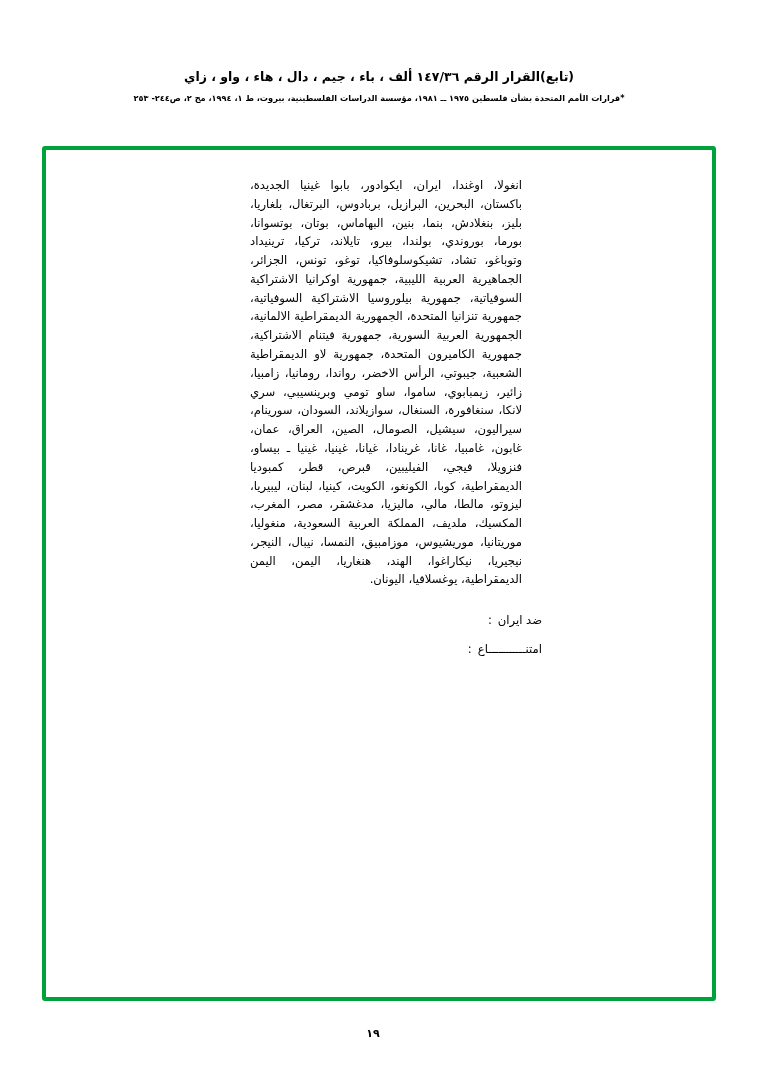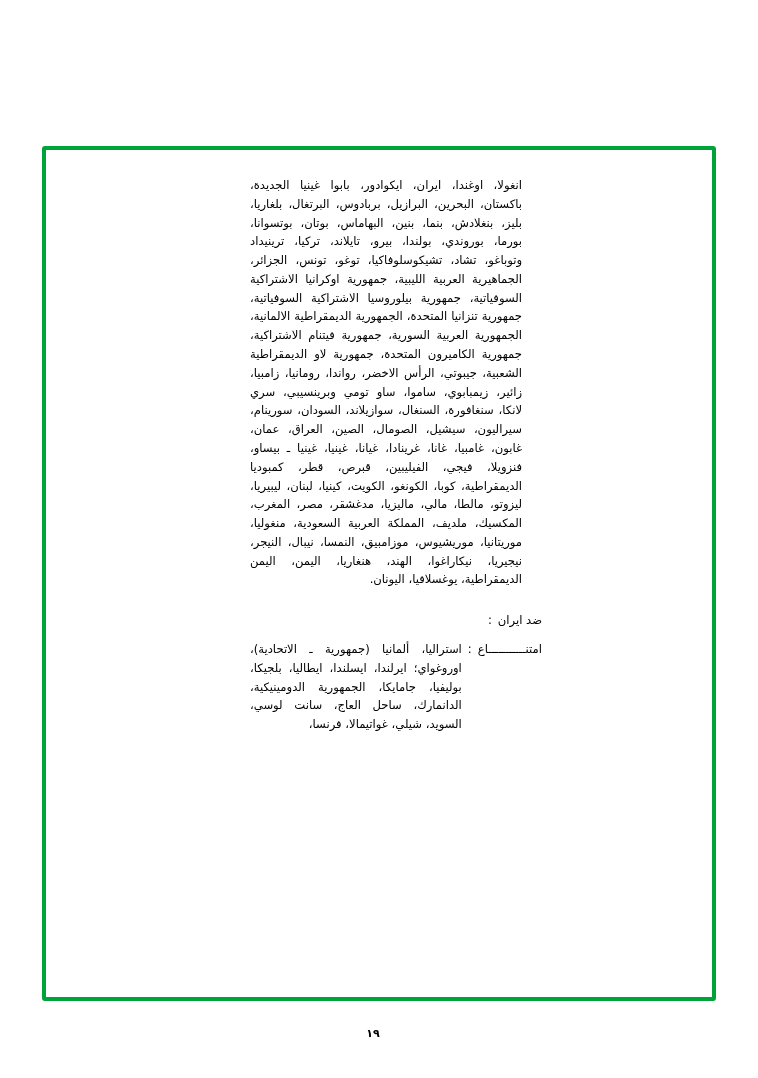--- a/index.html
+++ b/index.html
@@ -106,39 +106,42 @@
     font-weight: bold;
     letter-spacing: 1px;
     direction: rtl;
   }
 </style>
 </head>
 <body>
 
 <div class="page">
 
+  <div class="header">
+    <div class="header-title">(تابع)القرار الرقم ١٤٧/٣٦ ألف ، باء ، جيم ، دال ، هاء ، واو ، زاي</div>
+    <div class="header-sub">*قرارات الأمم المتحدة بشأن فلسطين ١٩٧٥ ــ ١٩٨١، مؤسسة الدراسات الفلسطينية، بيروت، ط ١، ١٩٩٤، مج ٢، ص٢٤٤- ٢٥٣</div>
+  </div>
 
   <div class="frame">
     <div class="frame-inner">
 
       <div class="body-col">
         <div class="para">انغولا، اوغندا، ايران، ايكوادور، بابوا غينيا الجديدة، باكستان، البحرين، البرازيل، بربادوس، البرتغال، بلغاريا، بليز، بنغلادش، بنما، بنين، البهاماس، بوتان، بوتسوانا، بورما، بوروندي، بولندا، بيرو، تايلاند، تركيا، ترينيداد وتوباغو، تشاد، تشيكوسلوفاكيا، توغو، تونس، الجزائر، الجماهيرية العربية الليبية، جمهورية اوكرانيا الاشتراكية السوفياتية، جمهورية بيلوروسيا الاشتراكية السوفياتية، جمهورية تنزانيا المتحدة، الجمهورية الديمقراطية الالمانية، الجمهورية العربية السورية، جمهورية فيتنام الاشتراكية، جمهورية الكاميرون المتحدة، جمهورية لاو الديمقراطية الشعبية، جيبوتي، الرأس الاخضر، رواندا، رومانيا، زامبيا، زائير، زيمبابوي، ساموا، ساو تومي وبرينسيبي، سري لانكا، سنغافورة، السنغال، سوازيلاند، السودان، سورينام، سيراليون، سيشيل، الصومال، الصين، العراق، عمان، غابون، غامبيا، غانا، غرينادا، غيانا، غينيا، غينيا ـ بيساو، فنزويلا، فيجي، الفيليبين، قبرص، قطر، كمبوديا الديمقراطية، كوبا، الكونغو، الكويت، كينيا، لبنان، ليبيريا، ليزوتو، مالطا، مالي، ماليزيا، مدغشقر، مصر، المغرب، المكسيك، ملديف، المملكة العربية السعودية، منغوليا، موريتانيا، موريشيوس، موزامبيق، النمسا، نيبال، النيجر، نيجيريا، نيكاراغوا، الهند، هنغاريا، اليمن، اليمن الديمقراطية، يوغسلافيا، اليونان.</div>
       </div>
 
       <div class="votes">
 
         <div class="vote-row">
           <div class="vote-label">ضد ايران</div>
           <div class="vote-colon">:</div>
         </div>
 
         <div class="vote-row">
           <div class="vote-label">امتنـــــــــــاع</div>
           <div class="vote-colon">:</div>
-          <div class="vote-text">استراليا، ألمانيا (جمهورية ـ الاتحادية)، اوروغواي؛ ايرلندا، ايسلندا، ايطاليا، بلجيكا، بوليفيا، جامايكا، الجمهورية الدومينيكية، الدانمارك، ساحل العاج، سانت لوسي، السويد، شيلي، غواتيمالا، فرنسا،</div>
         </div>
 
       </div>
 
     </div>
   </div>
 
   <div class="footer">١٩</div>
 
 </div>

